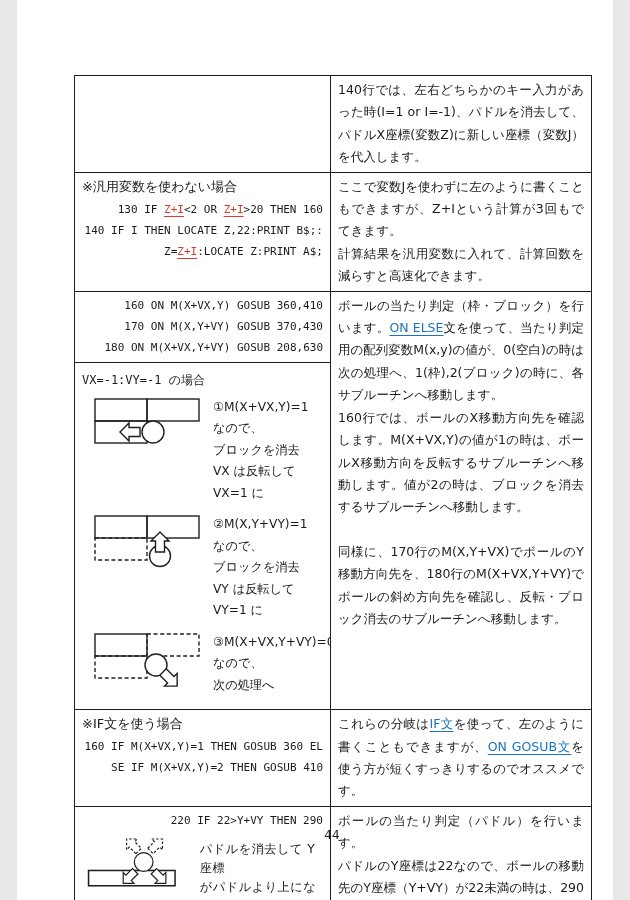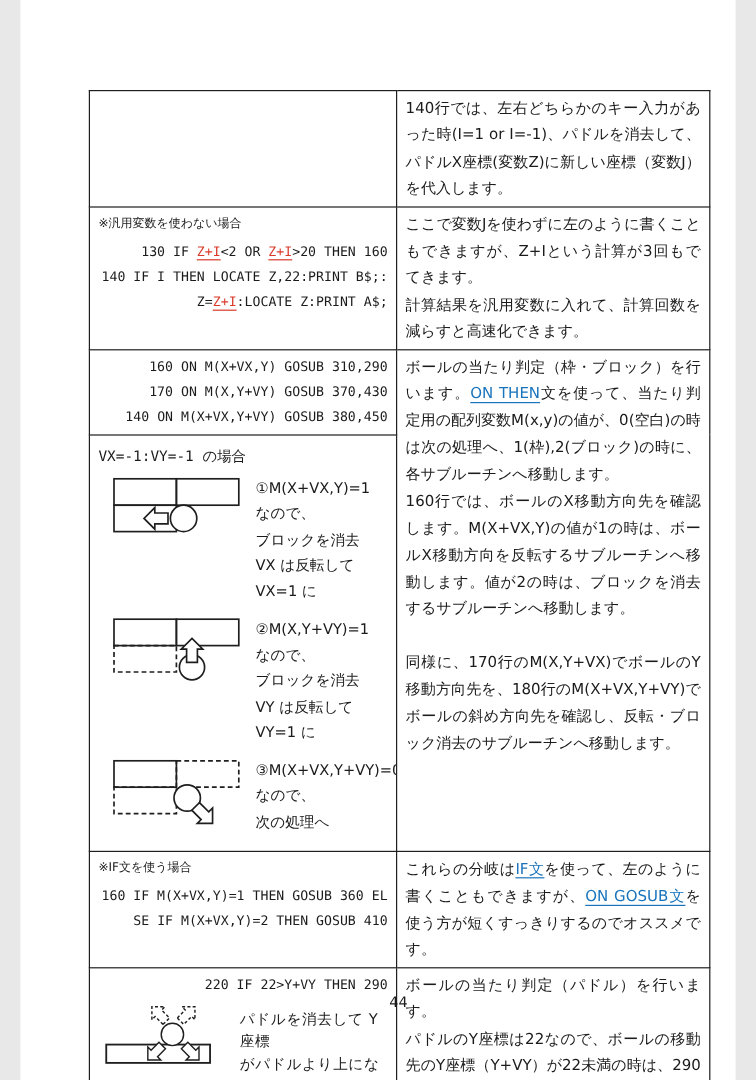--- a/index.html
+++ b/index.html
@@ -17,21 +17,21 @@
   }
   table.doc td{
     border:1.5px solid var(--border);
     vertical-align:top; padding:3px 7px; overflow:hidden;
   }
   .jp{ font-size:12.5px; line-height:22.4px; text-align:justify; }
   .jp p{ margin:0; }
   .gap-top{ margin-top:22px !important; }
   .mono, .code{ font-family:"DejaVu Sans Mono","Liberation Mono",monospace;text-align:right; }
   .code{ font-size:11px; line-height:21.3px; white-space:pre-wrap; word-break:break-all; }
-  .heading{ font-size:10px; line-height:22px; margin-bottom:1px; }
+  .heading{ font-size:13px; line-height:22px; margin-bottom:1px; }
   .red{ color:var(--code-red); text-decoration:underline; text-underline-offset:3px; text-decoration-thickness:1.2px; }
   .link{ color:var(--link); text-decoration:underline; text-underline-offset:3px; text-decoration-thickness:1.2px; cursor:pointer; }
   .diagram-header{ text-align:left; font-size:12px; margin:6px 0 8px 0; }
   .diag-item{ display:flex; align-items:flex-start; margin:0 0 10px 11px; }
   .diag-item svg{ flex:0 0 auto; }
   .diag-label{ margin-left:8px; font-size:12.2px; line-height:21.5px; }
   .paddle-row{ display:flex; align-items:flex-start; margin-left:4px; }
   .paddle-caption{ margin-left:12px; margin-top:9px; font-size:12.2px; line-height:19px; letter-spacing:0.5px; }
   .page-number{ position:absolute; left:0; top:828px; width:630px; text-align:center; font-size:12px; }
   svg .solid{ fill:none; stroke:var(--border); stroke-width:1.4; }
@@ -70,27 +70,27 @@
       <td>
         <div class="jp">
           <p>ここで変数Jを使わずに左のように書くこともできますが、Z+Iという計算が3回もでてきます。</p>
           <p>計算結果を汎用変数に入れて、計算回数を減らすと高速化できます。</p>
         </div>
       </td>
     </tr>
 
     <tr>
       <td style="height:64px">
-        <div class="code">160 ON M(X+VX,Y) GOSUB 310,290</div>
+        <div class="code">160 ON M(X+VX,Y) GOSUB 360,410</div>
         <div class="code">170 ON M(X,Y+VY) GOSUB 370,430</div>
-        <div class="code">140 ON M(X+VX,Y+VY) GOSUB 380,450</div>
+        <div class="code">180 ON M(X+VX,Y+VY) GOSUB 208,630</div>
       </td>
       <td rowspan="2">
         <div class="jp">
-          <p><span>ボールの当たり判定（枠・ブロック）を行います。</span><span class="link">ON THEN</span><span>文を使って、当たり判定用の配列変数M(x,y)の値が、0(空白)の時は次の処理へ、1(枠),2(ブロック)の時に、各サブルーチンへ移動します。</span></p>
+          <p><span>ボールの当たり判定（枠・ブロック）を行います。</span><span class="link">ON ELSE</span><span>文を使って、当たり判定用の配列変数M(x,y)の値が、0(空白)の時は次の処理へ、1(枠),2(ブロック)の時に、各サブルーチンへ移動します。</span></p>
           <p>160行では、ボールのX移動方向先を確認します。M(X+VX,Y)の値が1の時は、ボールX移動方向を反転するサブルーチンへ移動します。値が2の時は、ブロックを消去するサブルーチンへ移動します。</p>
           <p class="gap-top">同様に、170行のM(X,Y+VX)でボールのY移動方向先を、180行のM(X+VX,Y+VY)でボールの斜め方向先を確認し、反転・ブロック消去のサブルーチンへ移動します。</p>
         </div>
       </td>
     </tr>
 
     <tr>
       <td style="height:257px">
         <div class="diagram-header mono">VX=-1:VY=-1 の場合</div>
 

